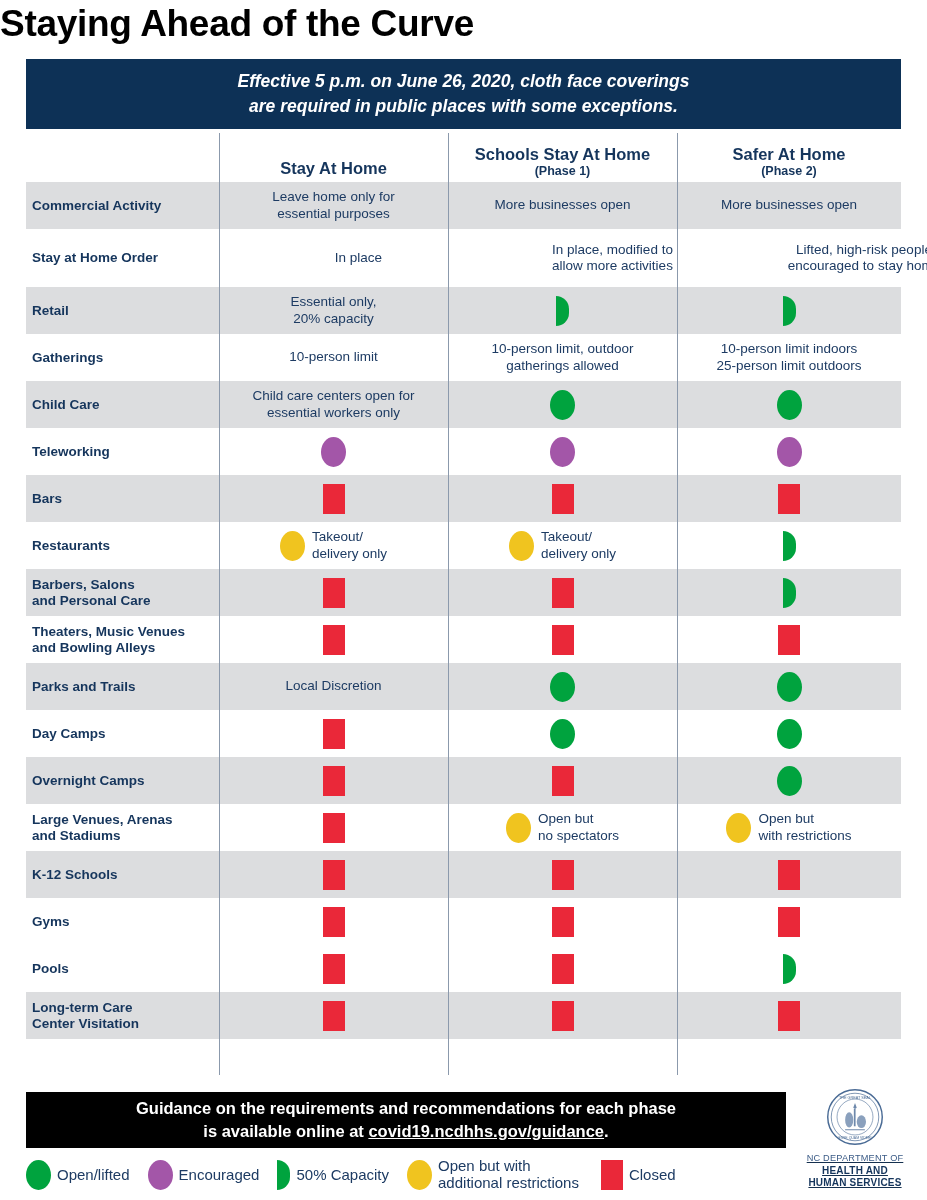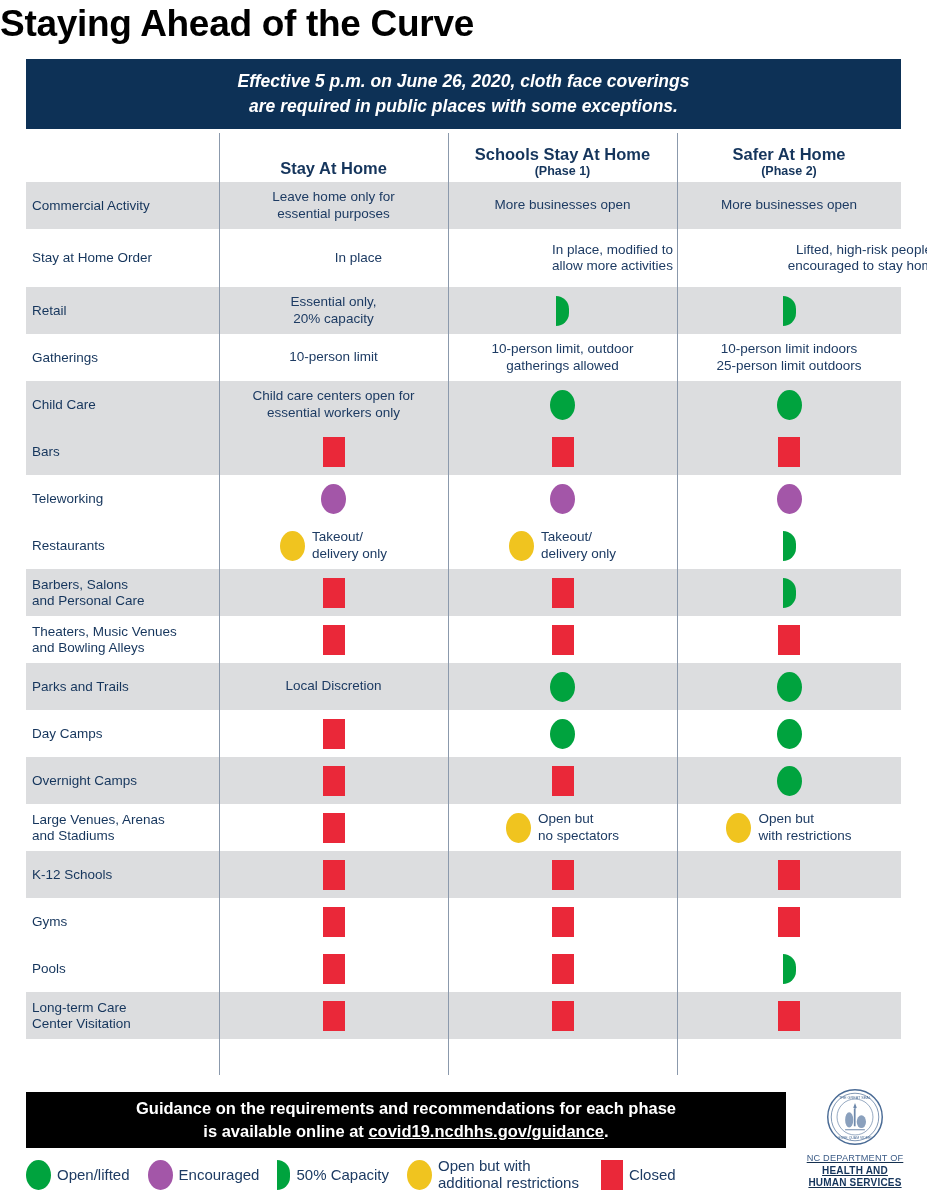--- a/index.html
+++ b/index.html
@@ -38,21 +38,21 @@
   .col-label{width:193px;flex:0 0 193px;}
   .col-a{width:229px;flex:0 0 229px;}
   .col-b{width:229px;flex:0 0 229px;}
   .col-c{width:224px;flex:0 0 224px;}
 
   .row{display:flex;align-items:stretch;}
   .row.shaded{background:#dcdddf;}
 
   .cell-label{
     width:193px;flex:0 0 193px;display:flex;align-items:center;
-    font-size:13.5px;font-weight:normal;color:#15355c;line-height:1.2;
+    font-size:13.5px;font-weight:bold;color:#15355c;line-height:1.2;
     padding-left:6px;box-sizing:border-box;
   }
   .cell{
     display:flex;align-items:center;justify-content:center;
     font-size:13.5px;color:#1d3b63;line-height:1.25;text-align:center;
     box-sizing:border-box;padding:2px 8px;
   }
   .cell.a{width:229px;flex:0 0 229px;}
   .cell.b{width:229px;flex:0 0 229px;}
   .cell.c{width:224px;flex:0 0 224px;}
@@ -219,53 +219,53 @@
             <div class="withicon">
               <span class="ico green"></span>
             </div>
           </div>
           <div class="cell c">
             <div class="withicon">
               <span class="ico green"></span>
             </div>
           </div>
         </div>
+        <div class="row" style="height: 47px;">
+          <div class="cell-label">Teleworking</div>
+          <div class="cell a">
+            <div class="withicon">
+              <span class="ico purple"></span>
+            </div>
+          </div>
+          <div class="cell b">
+            <div class="withicon">
+              <span class="ico purple"></span>
+            </div>
+          </div>
+          <div class="cell c">
+            <div class="withicon">
+              <span class="ico purple"></span>
+            </div>
+          </div>
+        </div>
         <div class="row shaded" style="height: 47px;">
           <div class="cell-label">Bars</div>
           <div class="cell a">
             <div class="withicon">
               <span class="ico red"></span>
             </div>
           </div>
           <div class="cell b">
             <div class="withicon">
               <span class="ico red"></span>
             </div>
           </div>
           <div class="cell c">
             <div class="withicon">
               <span class="ico red"></span>
-            </div>
-          </div>
-        </div>
-        <div class="row" style="height: 47px;">
-          <div class="cell-label">Teleworking</div>
-          <div class="cell a">
-            <div class="withicon">
-              <span class="ico purple"></span>
-            </div>
-          </div>
-          <div class="cell b">
-            <div class="withicon">
-              <span class="ico purple"></span>
-            </div>
-          </div>
-          <div class="cell c">
-            <div class="withicon">
-              <span class="ico purple"></span>
             </div>
           </div>
         </div>
         <div class="row" style="height: 47px;">
           <div class="cell-label">Restaurants</div>
           <div class="cell a">
             <div class="withicon">
               <span class="ico yellow"></span>
               <span class="txt">Takeout/<br>delivery only</span>
             </div>

